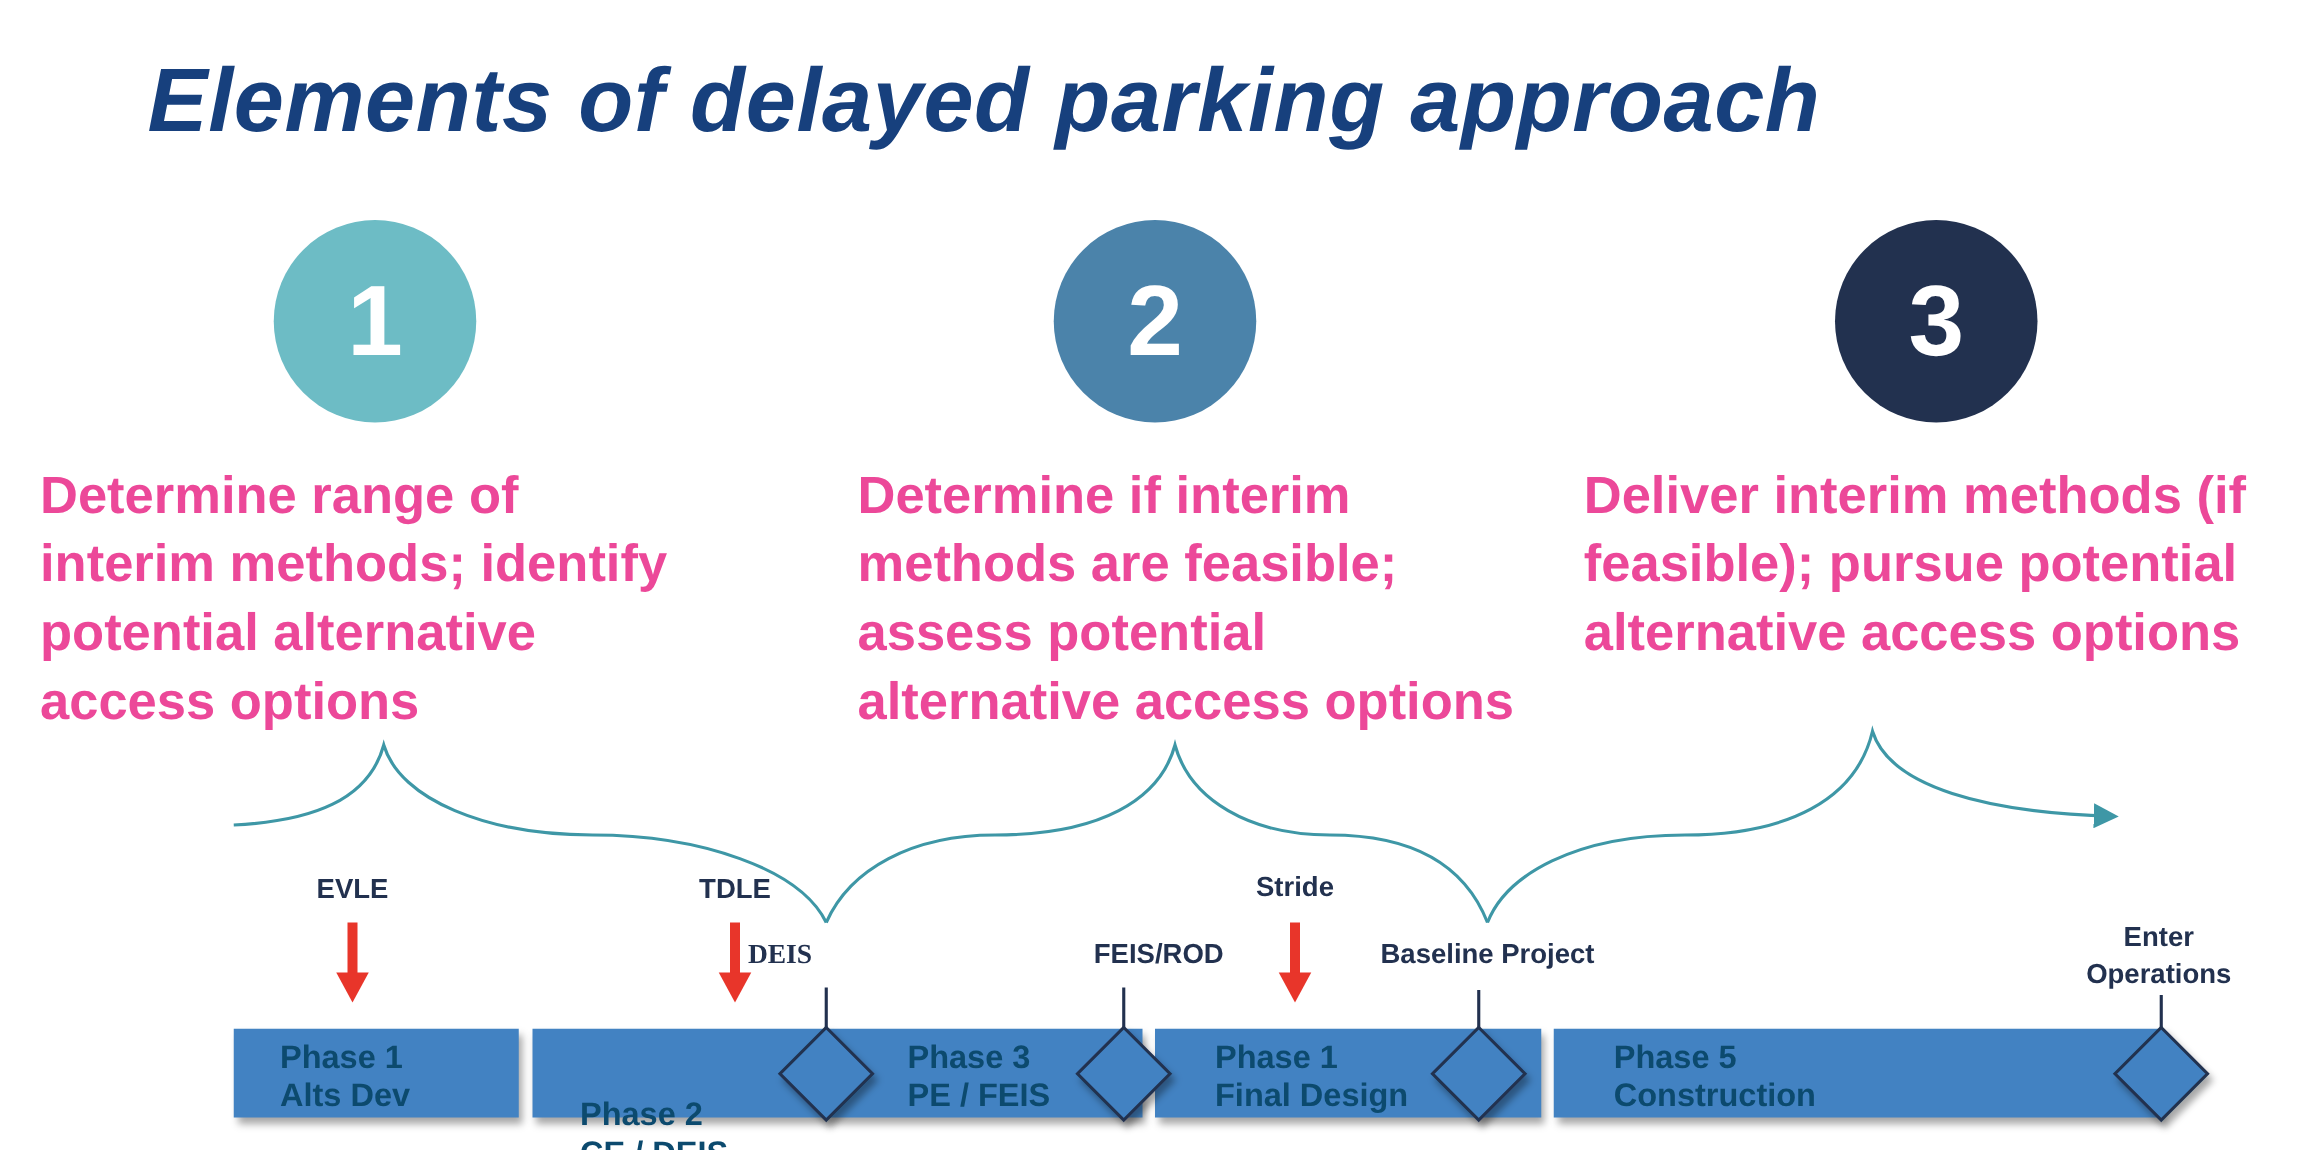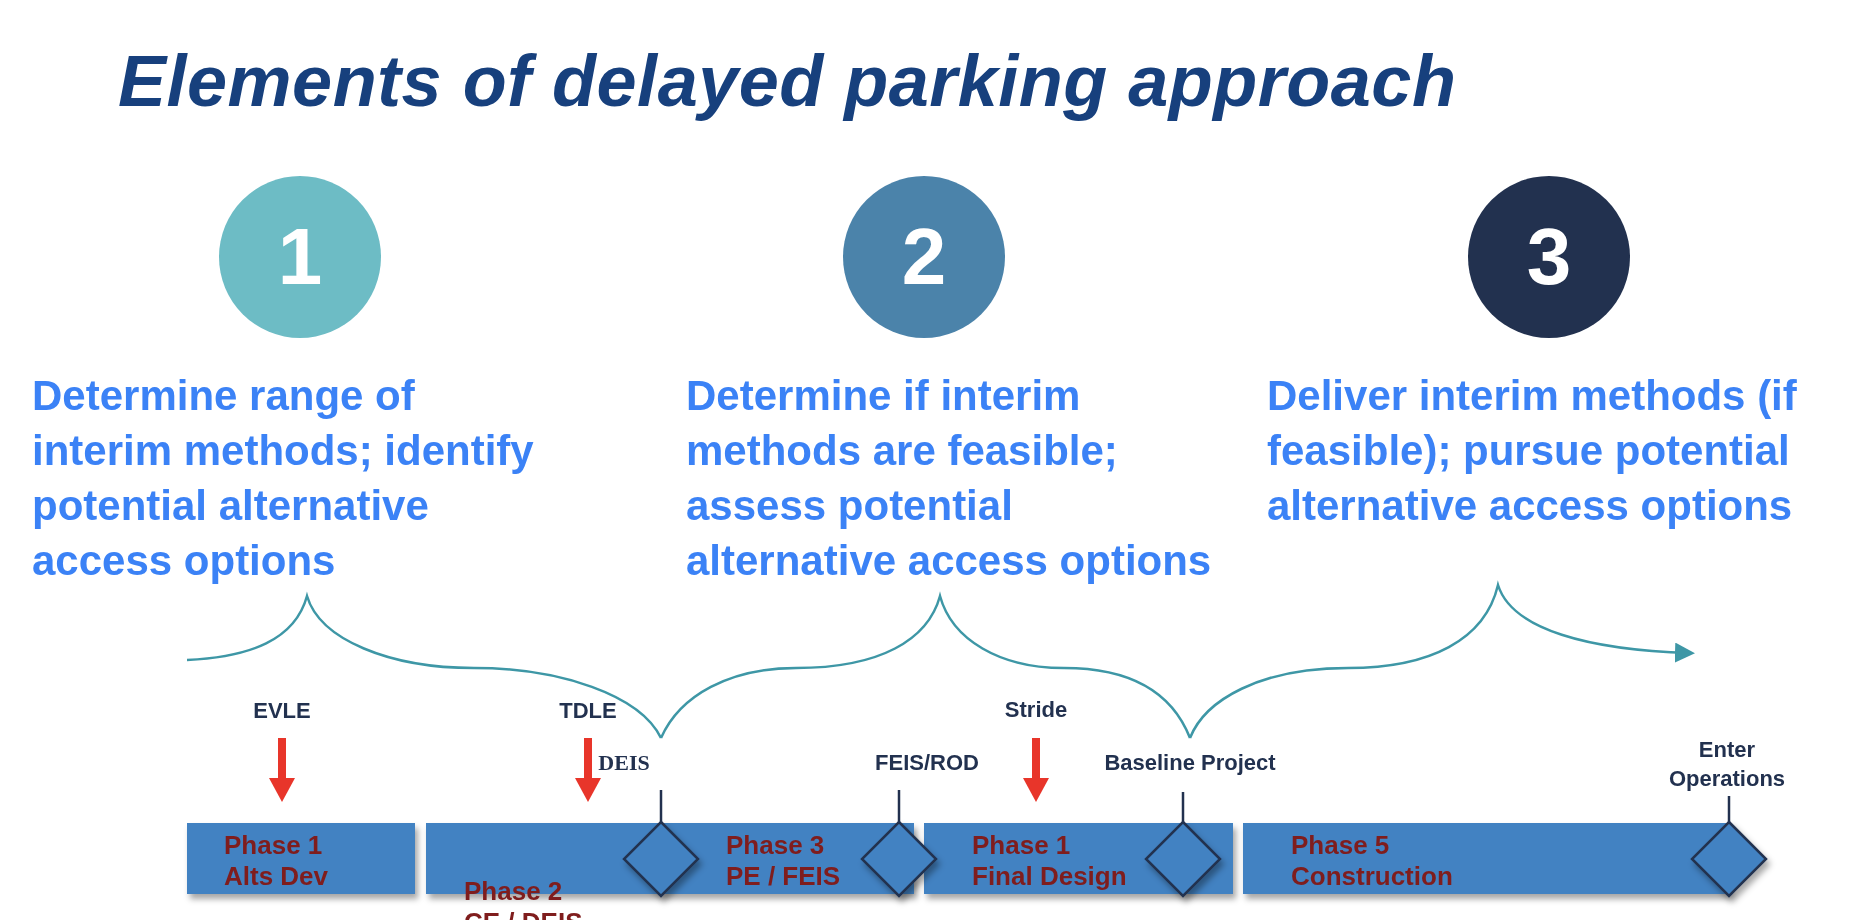--- a/index.html
+++ b/index.html
@@ -1,23 +1,23 @@
 <!DOCTYPE html>
 <html><head>
 <meta charset="utf-8">
 <style>
   html, body { margin:0; padding:0; background:#ffffff; }
   body { width:1858px; height:920px; position:relative; overflow:hidden; font-family:"Liberation Sans", sans-serif; }
   .title { position:absolute; left:118px; top:28px; font-size:72px; font-weight:bold; font-style:italic; color:#17407d; white-space:nowrap; letter-spacing:0.5px;margin-top:12px; }
   .step-circle { position:absolute; width:162px; height:162px; border-radius:50%; display:flex; align-items:center; justify-content:center; color:#ffffff; font-weight:bold; font-size:80px; }
-  .step-text { position:absolute; top:368px; font-size:42px; line-height:55px; font-weight:bold; color:#3b82f6; white-space:pre-line; }
+  .step-text { position:absolute; top:368px; font-size:42px; line-height:55px; font-weight:bold; color:#ec4899; white-space:pre-line; }
   .svg-layer { position:absolute; left:0; top:0; }
   .milestone-label { position:absolute; font-size:22px; font-weight:bold; color:#22314f; text-align:center; white-space:nowrap; transform:translateX(-50%); line-height:29px; }
   .phase-box { position:absolute; top:823px; height:71px; background:#4282c2; box-shadow:3px 5px 6px rgba(0,0,0,0.35); }
-  .phase-text { position:absolute; top:830px; color:#7f1d1d; font-size:26px; font-weight:bold; line-height:31px; white-space:pre-line; }
+  .phase-text { position:absolute; top:830px; color:#0c4a6e; font-size:26px; font-weight:bold; line-height:31px; white-space:pre-line; }
 </style>
 </head>
 <body>
 
 <div class="title">Elements of delayed parking approach</div>
 
 <div class="step-circle" style="left:219px; top:176px; background:#6dbcc5;">
   <span>1</span>
 </div>
 <div class="step-circle" style="left:843px; top:176px; background:#4b83aa;">

